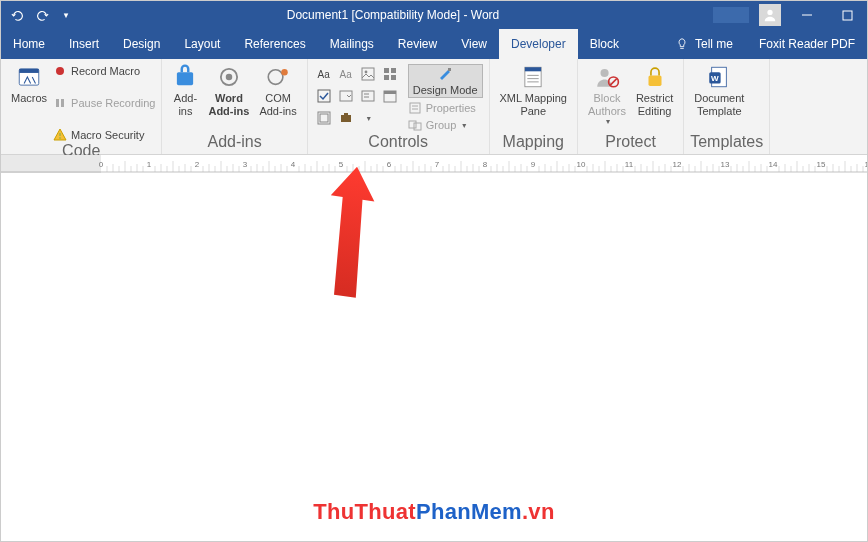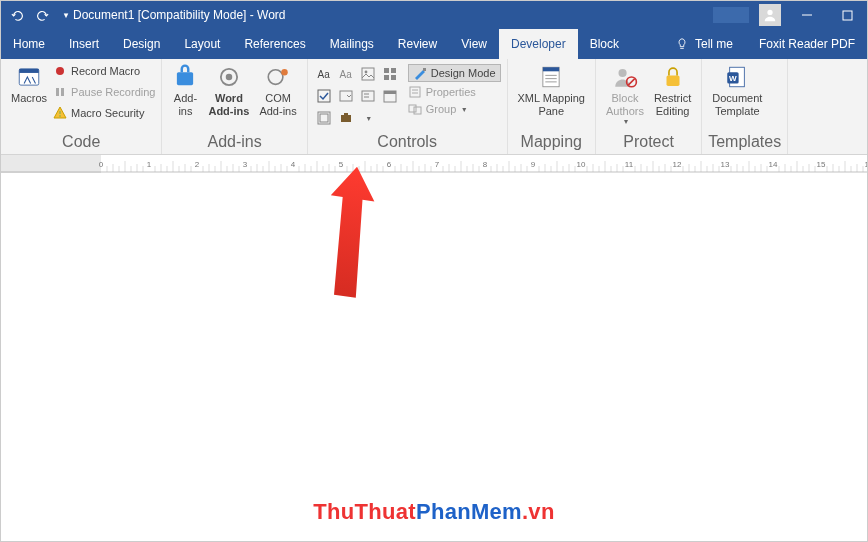--- a/index.html
+++ b/index.html
@@ -1,45 +1,45 @@
 <!DOCTYPE html>
 <html><head>
 <meta charset="utf-8">
 <style>
   * { margin: 0; padding: 0; box-sizing: border-box; font-family: "Segoe UI", Tahoma, sans-serif; }
   body { width: 868px; height: 542px; overflow: hidden; background: #fff; border: 1px solid #ccc; }
   .titlebar { height: 28px; background: #2b579a; color: #fff; display: flex; align-items: center; font-size: 12px; }
   .tb-left { display: flex; align-items: center; gap: 10px; padding-left: 10px; }
   .tb-icon { width: 14px; height: 14px; display: flex; align-items: center; justify-content: center; }
-  .tb-title { flex: 1; }
+  .tb-title { flex: 1; text-align: center; }
   .tb-right { display: flex; align-items: center; gap: 0; }
   .tb-btn { width: 40px; height: 28px; display: flex; align-items: center; justify-content: center; }
   .avatar { width: 22px; height: 22px; background: #d9d9d9; margin: 0 6px; display:flex; align-items:center; justify-content:center; }
   .user-ph { background:#4472b4; width:36px; height:16px; margin-right:4px; opacity:.7; }
 
   .tabs { height: 30px; background: #2b579a; display: flex; align-items: stretch; color: #fff; font-size: 12px; }
   .tab { padding: 0 12px; display: flex; align-items: center; cursor: default; }
   .tab.active { background: #f3f3f3; color: #2b579a; }
   .tab.tell { margin-left: auto; display:flex; gap:6px; padding-right:14px; }
   .bulb { width:14px; height:14px; }
 
   .ribbon { height: 96px; background: #f3f3f3; border-bottom: 1px solid #d4d4d4; display: flex; font-size: 11px; color: #444; }
   .group { display: flex; flex-direction: column; border-right: 1px solid #e1e1e1; padding: 3px 6px 0 6px; }
   .group-body { flex: 1; display: flex; align-items: flex-start; gap: 2px; }
   .group-label { text-align: center; font-size: 16px; color: #666; padding-bottom: 3px; }
   .vbtn { display: flex; flex-direction: column; align-items: center; justify-content: flex-start; padding: 2px 4px 0; line-height: 1.15; text-align: center; }
   .vbtn .ico { width: 26px; height: 26px; margin-bottom: 2px; }
   .disabled { color: #a0a0a0; }
-  .code-right { display:flex; flex-direction:column; gap:7px; padding-top:2px; }
+  .code-right { display:flex; flex-direction:column; gap:18px; padding-top:2px; }
   .row-item { display:flex; align-items:center; gap:4px; font-size:11px; }
   .sm-ico { width:14px; height:14px; flex:0 0 14px; display:flex; align-items:center; justify-content:center; }
   .controls-grid { display:grid; grid-template-columns: repeat(4, 20px); grid-auto-rows: 20px; gap:2px; padding-top:2px; }
   .cg { width:20px; height:20px; display:flex; align-items:center; justify-content:center; font-size:10px; border:0; }
   .ctrl-right { display:flex; flex-direction:column; gap:3px; padding-top:2px; margin-left:6px; }
-  .dm { background:#dcdcdc; border:1px solid #b5b5b5; padding:1px 4px; display:flex; align-items:center; gap:4px; }
+  .dm { background:#dcdcdc; border:1px solid #b5b5b5; padding:1px 4px; display:flex; align-items:center; gap:4px;flex-direction:column; }
   .chev { font-size:8px; color:#666; margin-left:2px; }
 
   .ruler { height:18px; background:#fff; border-bottom:1px solid #d4d4d4; position:relative; font-size:8px; color:#888; }
   .ruler svg { position:absolute; top:0; left:0; }
   .doc { background:#fff; height: calc(542px - 28px - 30px - 96px - 18px - 2px); position:relative;text-align:right; }
   .watermark { position:absolute; left:50%; transform:translateX(-50%); bottom:16px; font-size:22px; font-weight:800; color:#1e62c8; letter-spacing:.3px; }
   .watermark .red { color:#e33; }
   .watermark { text-shadow: -1px -1px 0 #fff,1px -1px 0 #fff,-1px 1px 0 #fff,1px 1px 0 #fff; }
   .arrow { position:absolute; left:326px; top:166px; }
 

